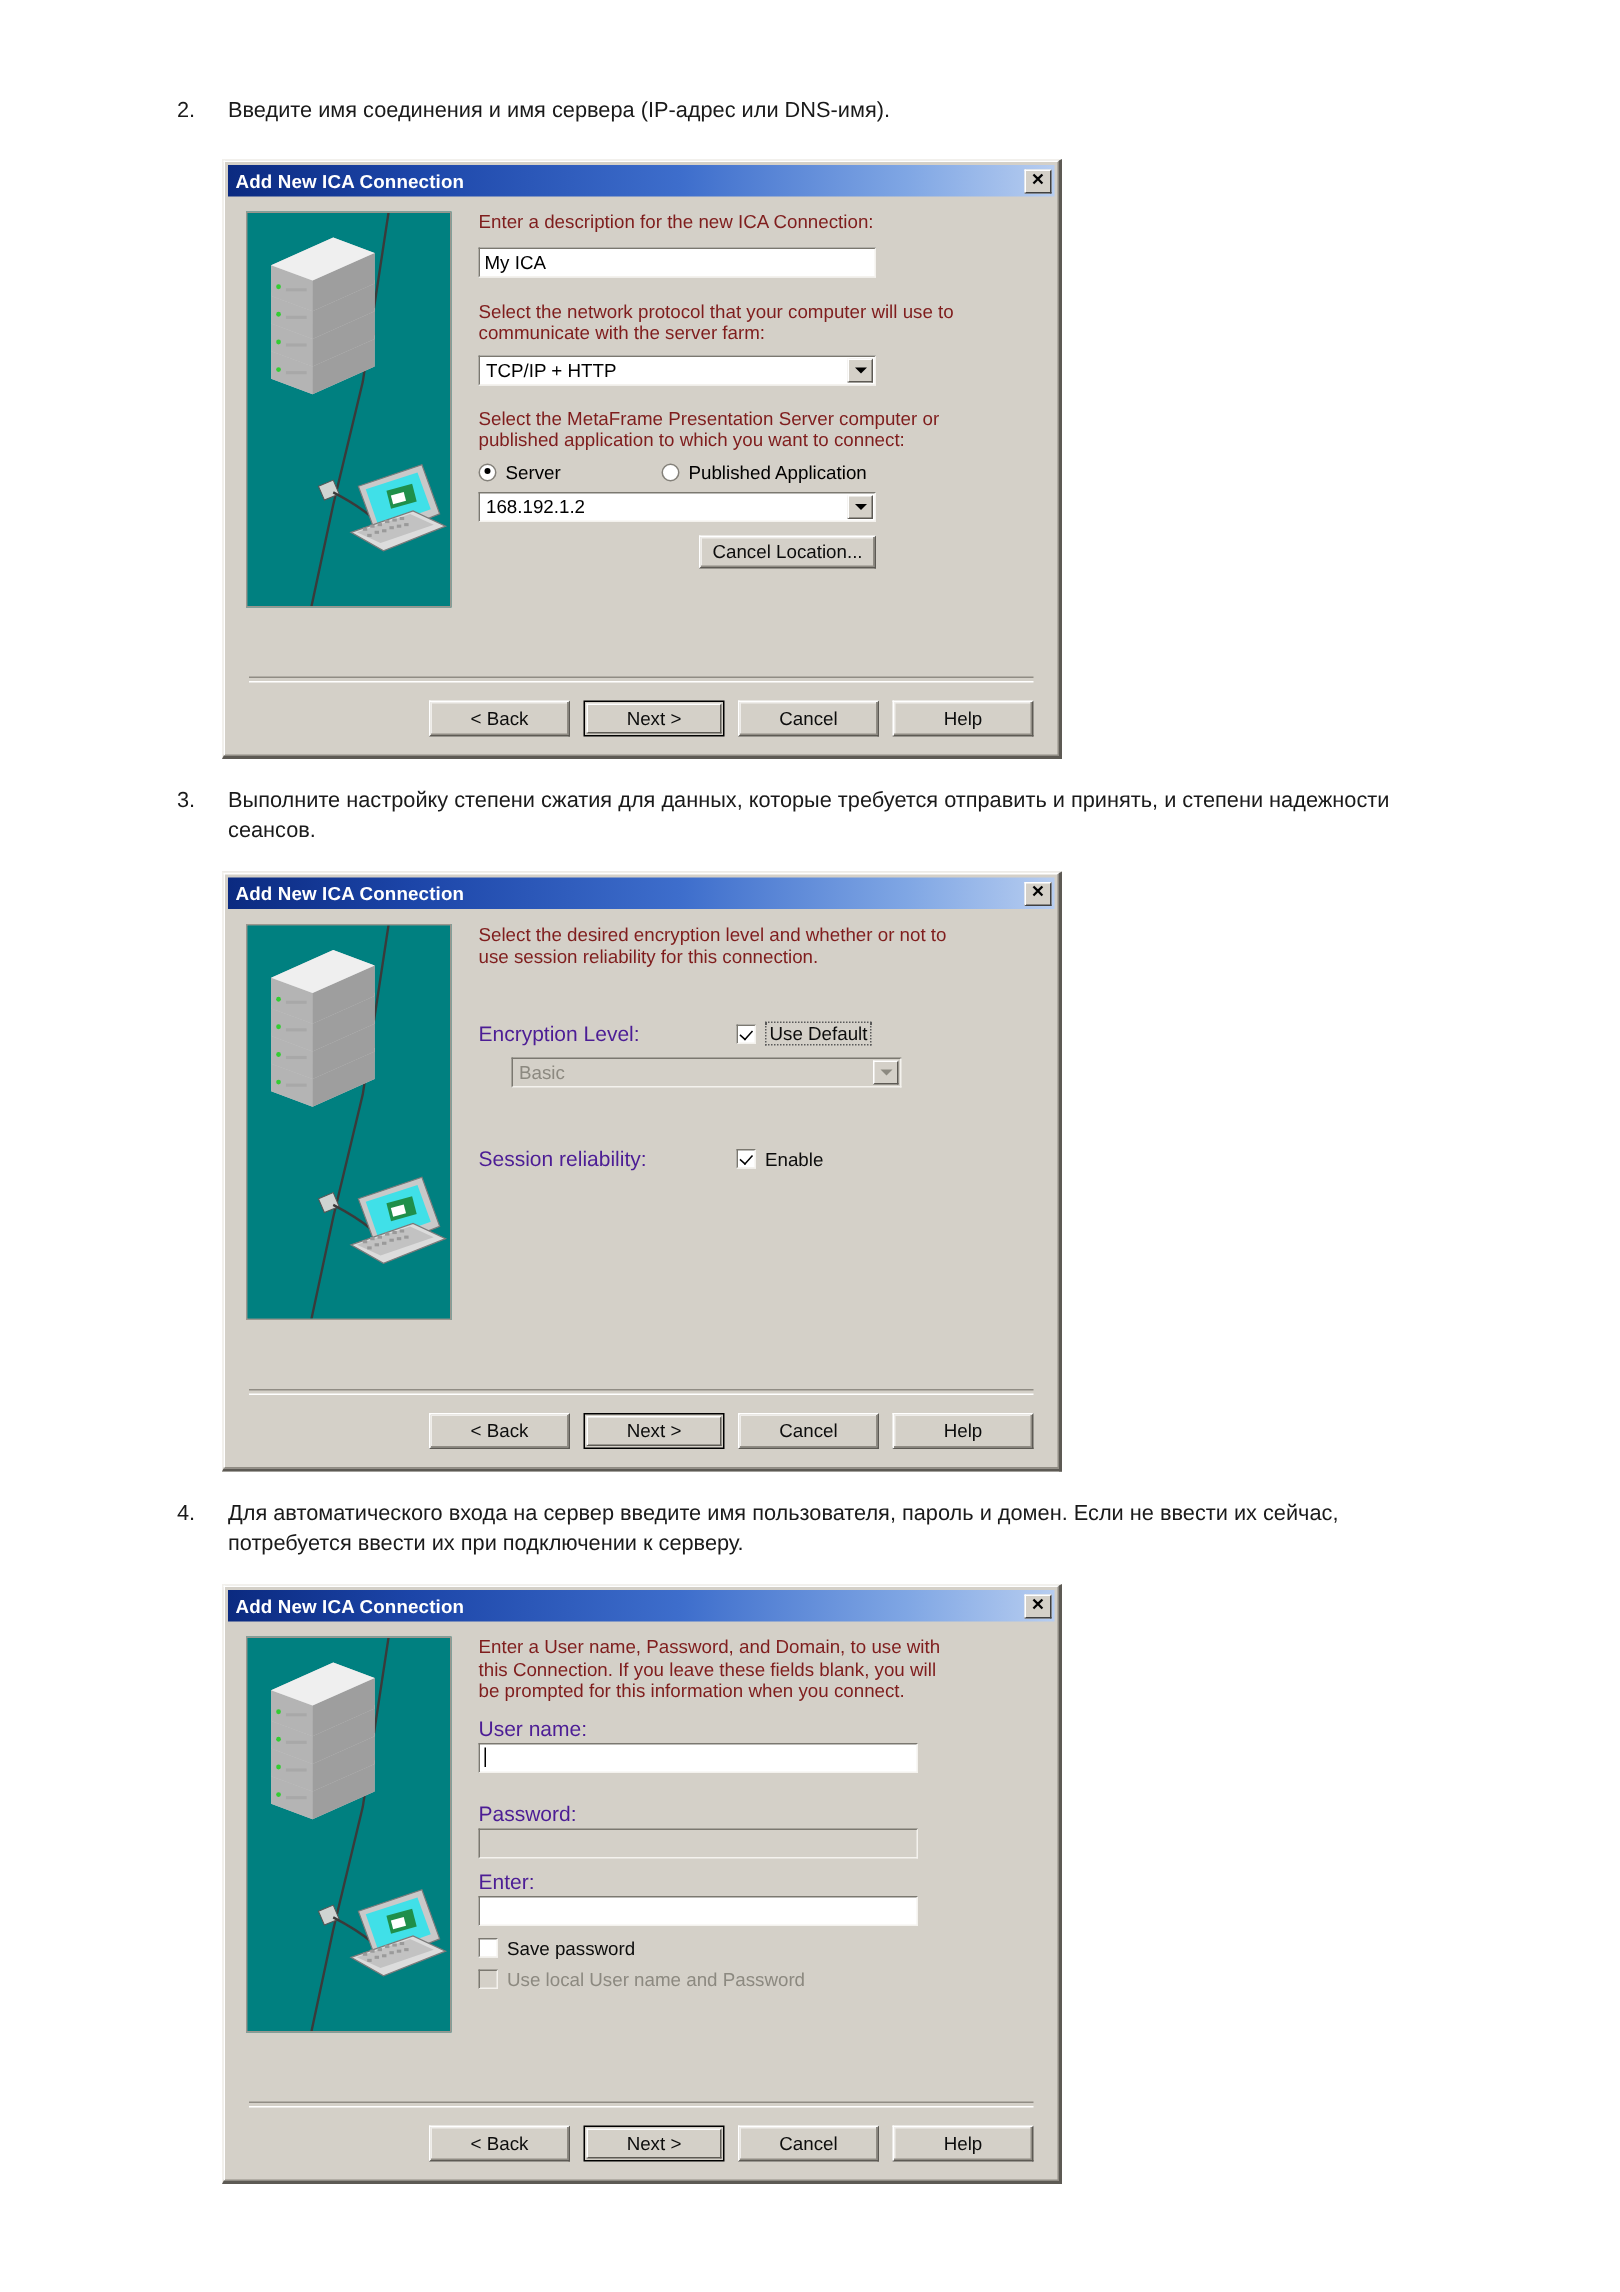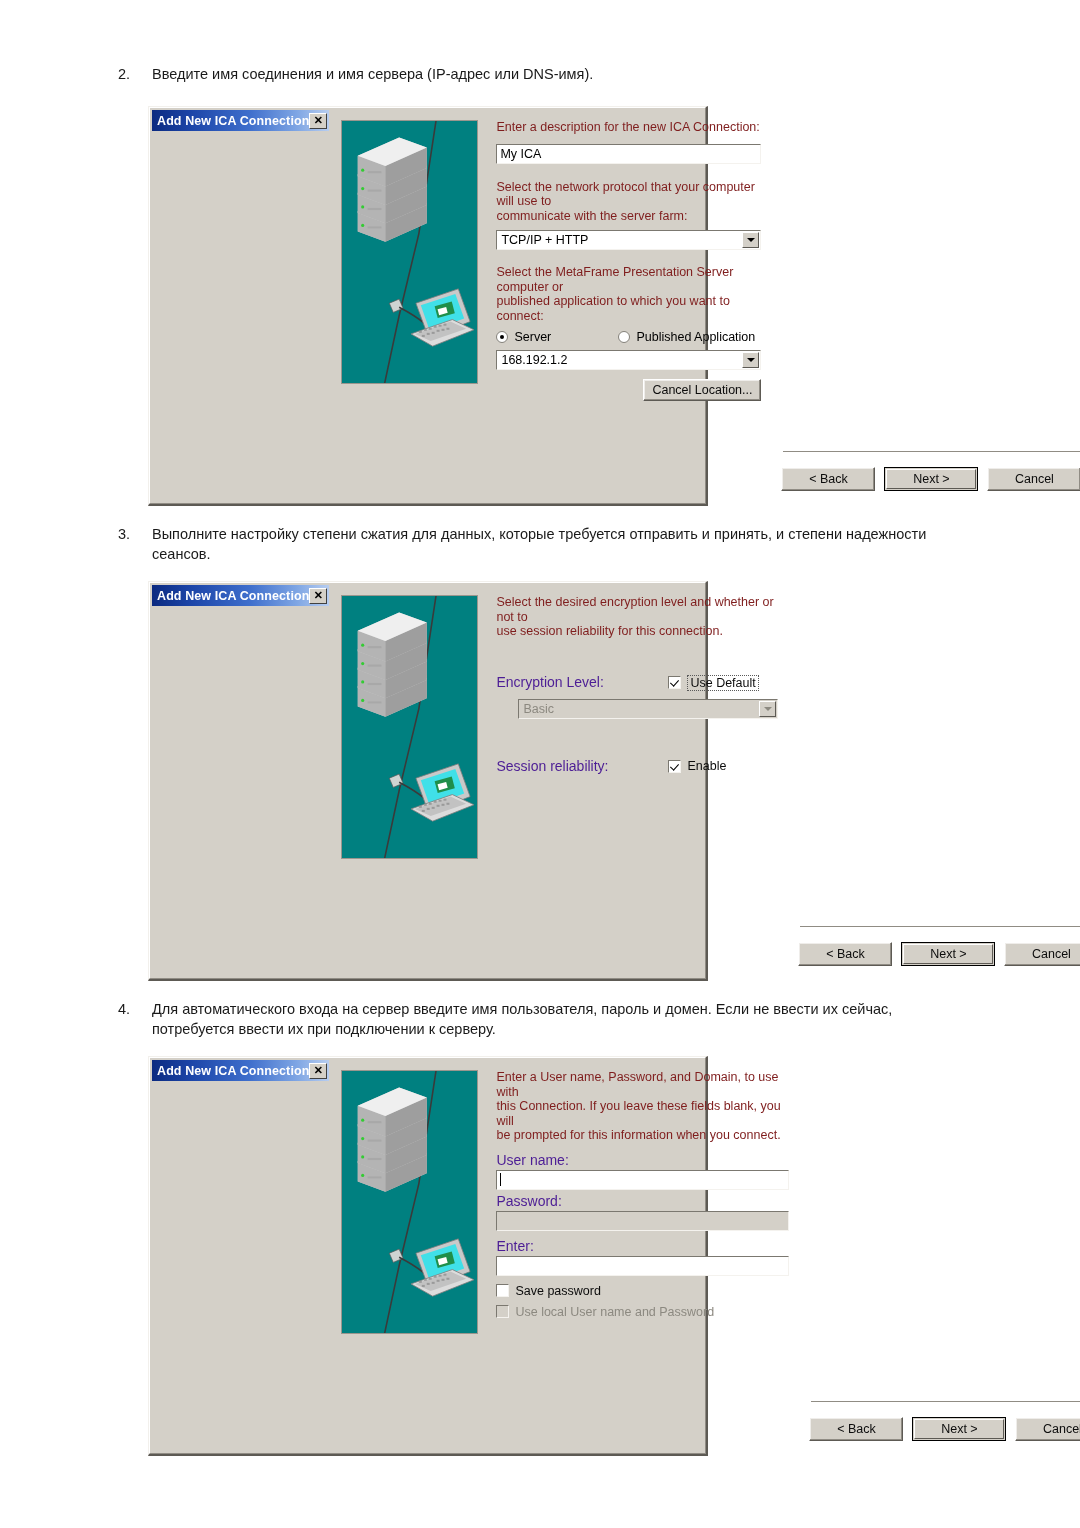--- a/index.html
+++ b/index.html
@@ -301,21 +301,21 @@
     margin: 0 2px 12px 2px;
   }
   .btnrow {
     display: flex;
     justify-content: flex-end;
     gap: 9px;
     padding-right: 2px;
   }
   .btnrow .pbtn { width: 94px; height: 24px; }
 
-  .dlgflex { display: flex; flex-direction: row; height: 100%; }
+  .dlgflex { display: flex; flex-direction: column; height: 100%; }
 </style>
 </head>
 <body>
 
 <div class="step" style="top:64px;">
   <span class="step-num">2.</span>
   <span class="step-text">Введите имя соединения и имя сервера (IP-адрес или DNS-имя).</span>
 </div>
 
 <div class="dialog" style="top:106px; height:400px;">
@@ -681,21 +681,21 @@
             <div>this Connection.  If you leave these fields blank, you will</div>
             <div>be prompted for this information when you connect.</div>
           </div>
 
           <div class="lbl" style="margin-bottom:2px;">User name:</div>
           <div class="tinput" style="width:293px;">
             <span class="caret"></span>
             <span></span>
           </div>
 
-          <div class="lbl" style="margin-top:4px; margin-bottom:2px;">Password:</div>
+          <div class="lbl" style="margin-top:20px; margin-bottom:2px;">Password:</div>
           <div class="tinput disabled" style="width:293px;">
             <span></span>
           </div>
 
           <div class="lbl" style="margin-top:8px; margin-bottom:2px;">Enter:</div>
           <div class="tinput" style="width:293px;">
             <span></span>
           </div>
 
           <div class="cbrow" style="margin-top:8px;">

